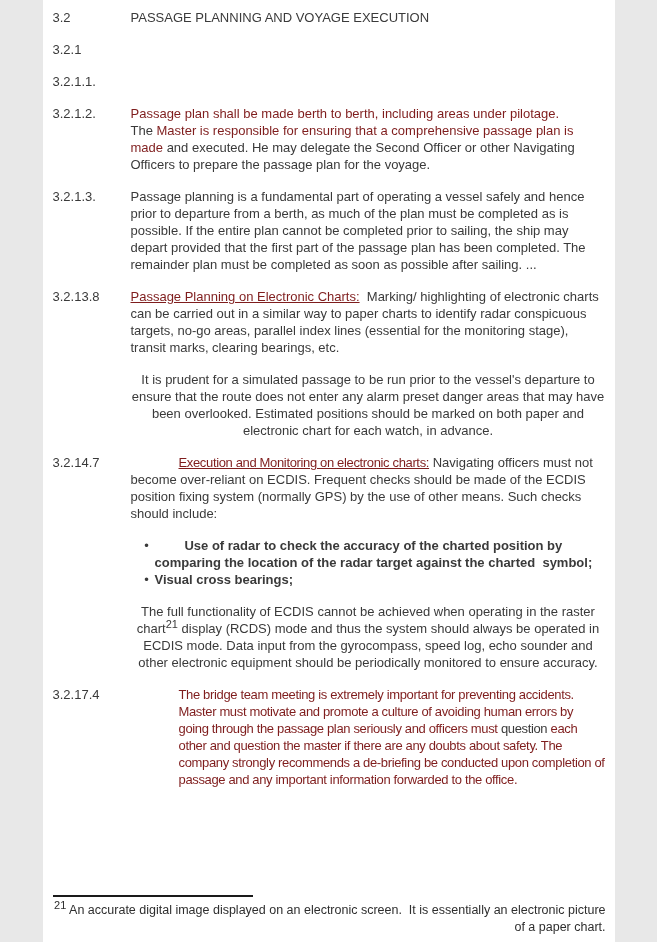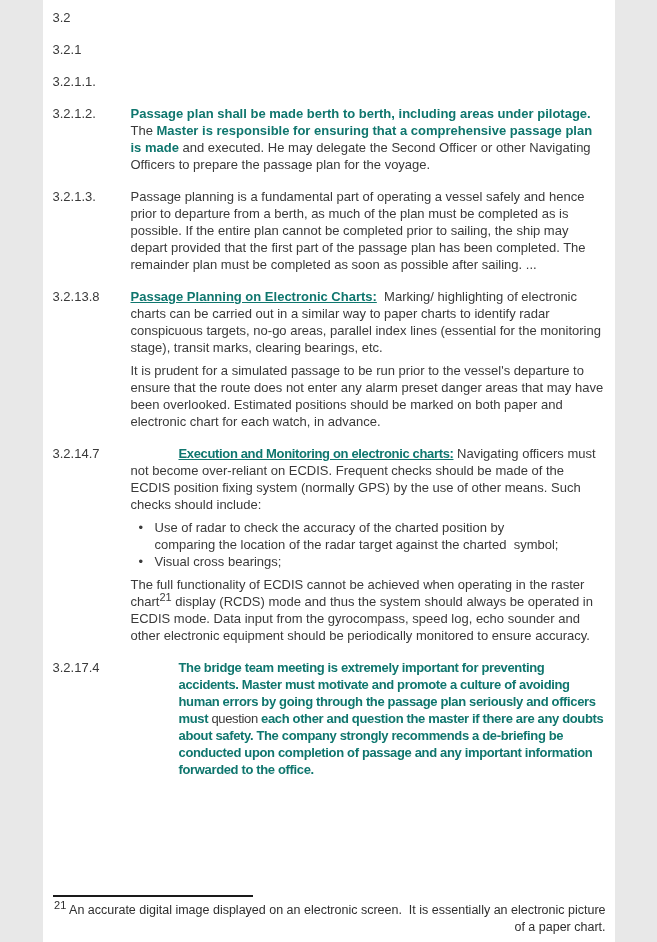--- a/index.html
+++ b/index.html
@@ -18,34 +18,34 @@
     color: #3a3a3a;
     overflow: hidden;
   }
   .doc-body { display: block; }
   .sec {
     display: grid;
     grid-template-columns: 78px 1fr;
     margin-bottom: 15px;
   }
   .num { color: #3a3a3a; }
-  .body > * + * { margin-top: 6px; }
+  .body > * + * { margin-top: 15px; text-align: center; }
   .para { white-space: pre-wrap; max-width: 562px; }
-  .b { font-weight: bold; color: #0f766e; }
+  .b { font-weight: normal; color: #7f1d1d; }
   .u { text-decoration: underline; }
   .cond { letter-spacing: -0.35px; padding-left: 48px; }
   sup {
     font-size: 11px;
     vertical-align: super;
     line-height: 0;
   }
   .bullets { max-width: 555px; }
   .bullet-item { display: flex; padding-left: 8px; }
   .marker { flex: 0 0 16px; width: 16px; color: #3a3a3a; }
-  .bullet-text { white-space: pre-wrap; }
+  .bullet-text { white-space: pre-wrap; font-weight: bold; }
   .footnote {
     margin-top: auto;
     font-size: 12.5px;
     line-height: 17px;
     color: #2e2e2e;
   }
   .footnote-rule {
     width: 200px;
     height: 0;
     border-top: 2px solid #1a1a1a;
@@ -53,20 +53,23 @@
   }
   .footnote-text { white-space: pre-wrap; text-align: right; }
 </style>
 </head>
 <body>
 
 <div class="page">
   <div class="doc-body">
       <div class="sec">
         <div class="num">3.2</div>
+        <div class="body">
+          <div class="para"><span>PASSAGE PLANNING AND VOYAGE EXECUTION</span></div>
+        </div>
       </div>
       <div class="sec">
         <div class="num">3.2.1</div>
       </div>
       <div class="sec">
         <div class="num">3.2.1.1.</div>
       </div>
       <div class="sec">
         <div class="num">3.2.1.2.</div>
         <div class="body">

